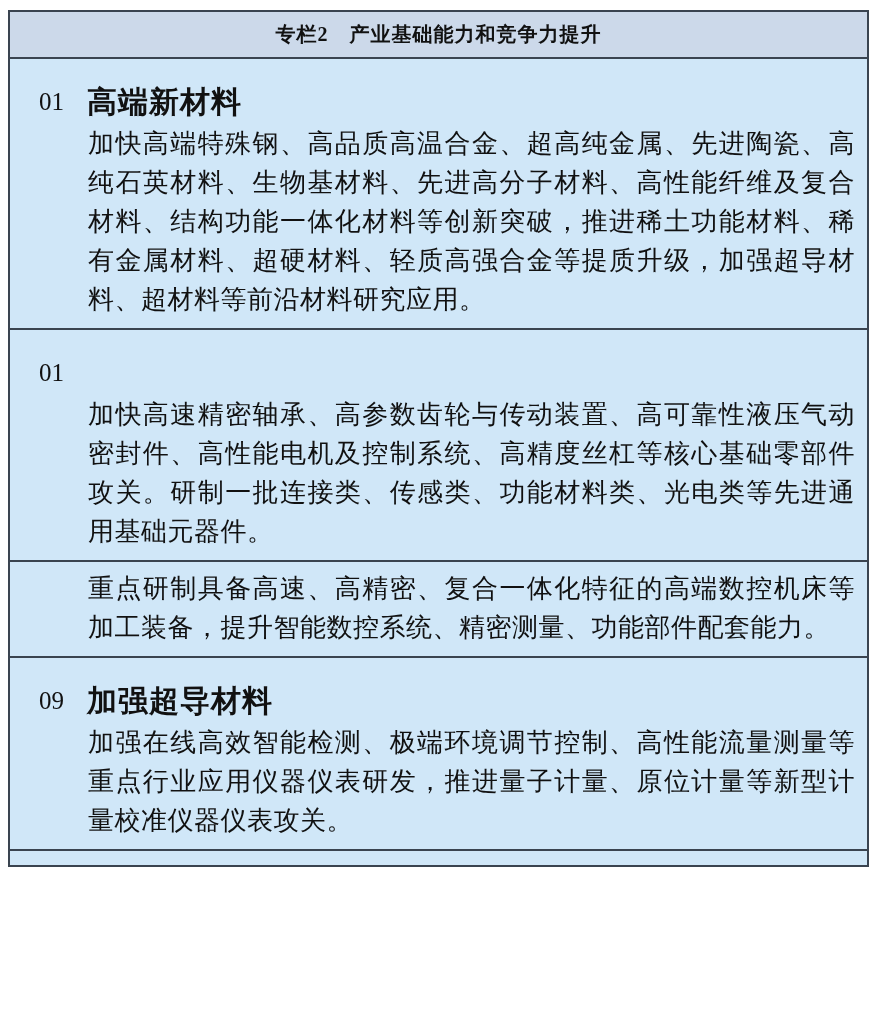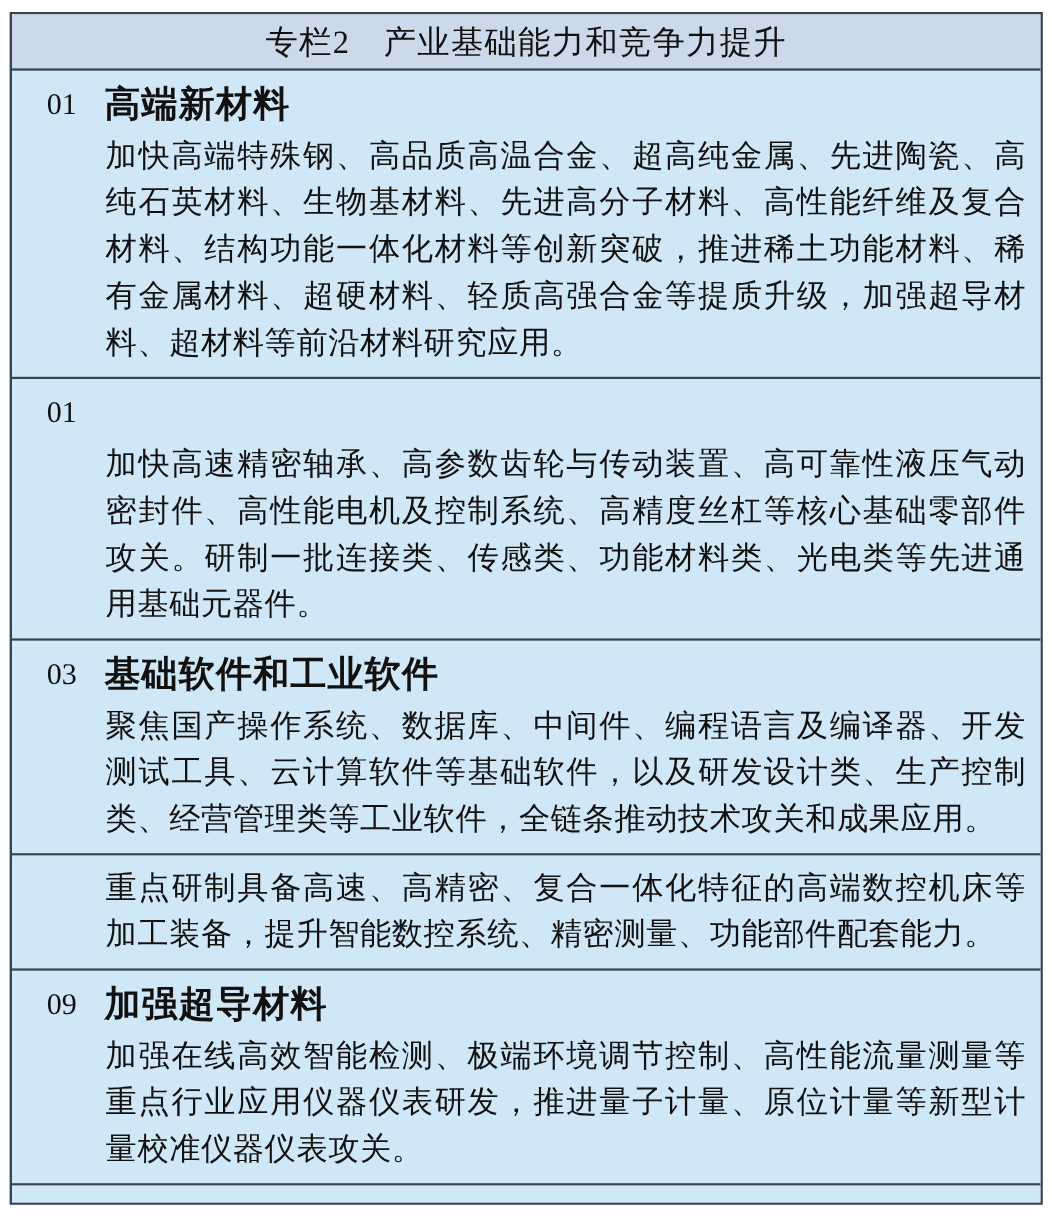--- a/index.html
+++ b/index.html
@@ -21,37 +21,37 @@
   }
   .panel-header {
     background: #ccd9ea;
     border-bottom: 2px solid #3a4450;
     height: 45px;
     display: flex;
     align-items: center;
     justify-content: center;
   }
   .panel-title {
-    font-size: 27px;
-    font-weight: normal;
+    font-size: 20px;
+    font-weight: bold;
     letter-spacing: 1px;
   }
   .section {
     background: #d0e7f8;
     padding: 5px 0 9px 0;
     border-bottom: 2px solid #3a4450;
   }
   .section:last-child {
     border-bottom: none;
   }
   .sec-head {
     display: flex;
     align-items: flex-start;
     line-height: 40px;
-    margin-top: 4px;
+    margin-top: 18px;
   }
   .sec-num {
     font-size: 25px;
     font-weight: 400;
     width: 48px;
     margin-left: 29px;
     flex: 0 0 auto;
   }
   .sec-heading {
     font-size: 30px;
@@ -84,27 +84,20 @@
     <p class="sec-body">加快高端特殊钢、高品质高温合金、超高纯金属、先进陶瓷、高纯石英材料、生物基材料、先进高分子材料、高性能纤维及复合材料、结构功能一体化材料等创新突破，推进稀土功能材料、稀有金属材料、超硬材料、轻质高强合金等提质升级，加强超导材料、超材料等前沿材料研究应用。</p>
   </div>
 
   <div class="section">
     <div class="sec-head">
       <span class="sec-num">01</span>
     </div>
     <p class="sec-body">加快高速精密轴承、高参数齿轮与传动装置、高可靠性液压气动密封件、高性能电机及控制系统、高精度丝杠等核心基础零部件攻关。研制一批连接类、传感类、功能材料类、光电类等先进通用基础元器件。</p>
   </div>
 
-  <div class="section">
-    <div class="sec-head">
-      <span class="sec-num">03</span>
-      <span class="sec-heading">基础软件和工业软件</span>
-    </div>
-    <p class="sec-body">聚焦国产操作系统、数据库、中间件、编程语言及编译器、开发测试工具、云计算软件等基础软件，以及研发设计类、生产控制类、经营管理类等工业软件，全链条推动技术攻关和成果应用。</p>
-  </div>
 
   <div class="section">
     <p class="sec-body">重点研制具备高速、高精密、复合一体化特征的高端数控机床等加工装备，提升智能数控系统、精密测量、功能部件配套能力。</p>
   </div>
 
   <div class="section">
     <div class="sec-head">
       <span class="sec-num">09</span>
       <span class="sec-heading">加强超导材料</span>
     </div>

